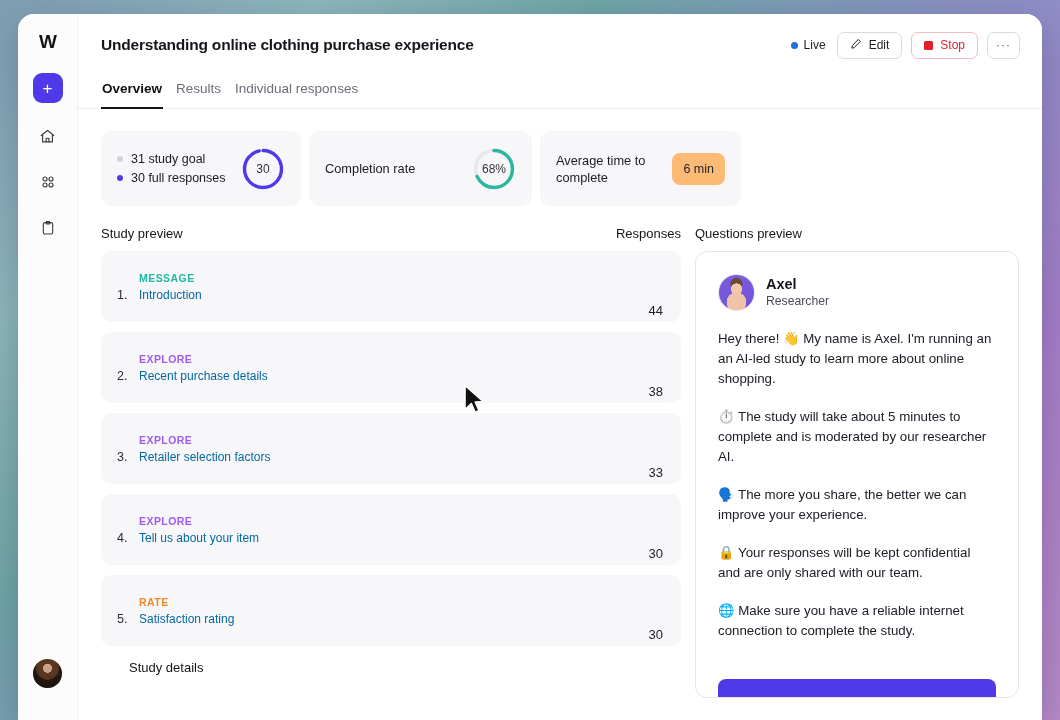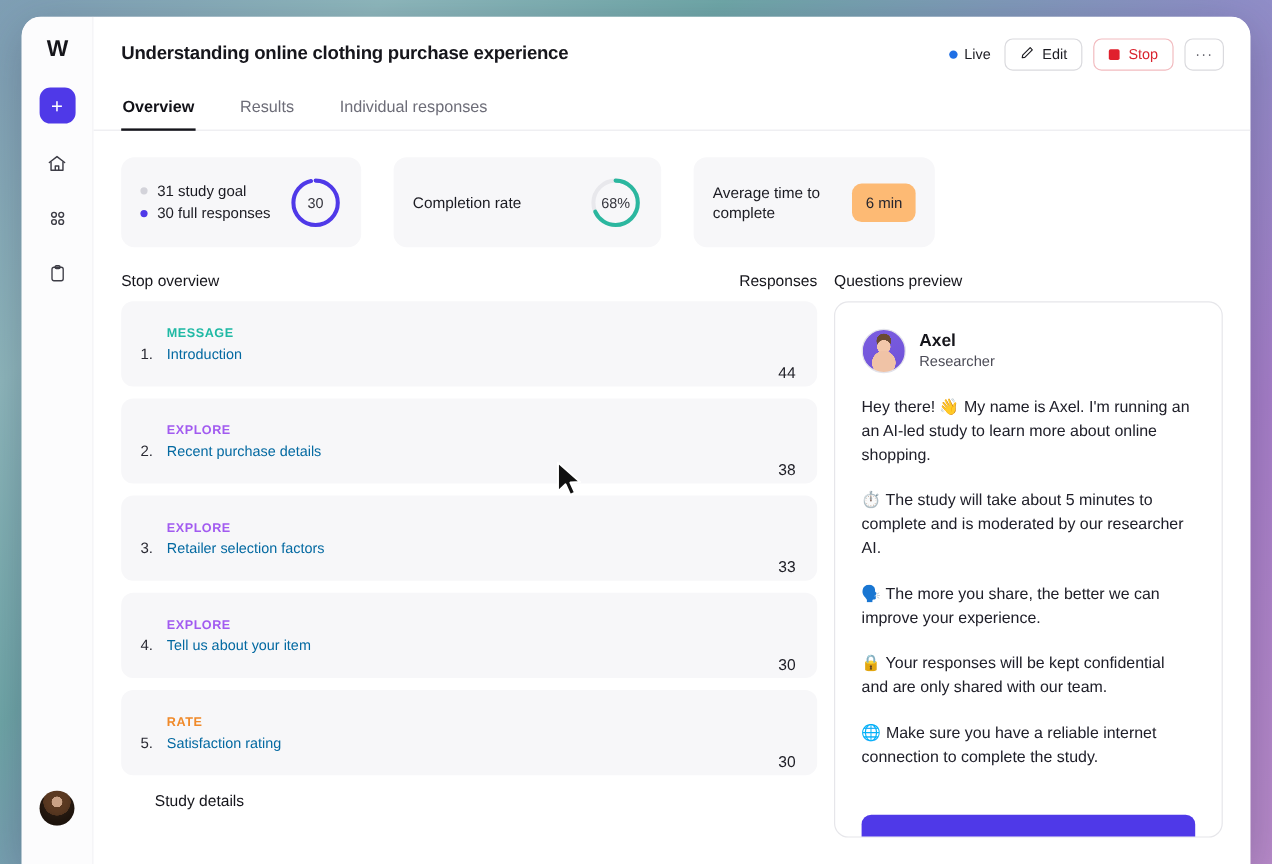--- a/index.html
+++ b/index.html
@@ -82,34 +82,34 @@
     border: 1px solid #dadade; border-radius: 7px;
     background: #fff; font-size: 12px; color: #1c1c22;
     cursor: pointer; font-family: inherit;
   }
   .btn.danger { border-color: #f2bcc0; color: #d9232e; }
   .btn.icon-only { padding: 0 8px; color: #55555e; letter-spacing: 1px; }
   .stop-square { width: 9px; height: 9px; background: #e0202d; border-radius: 1.5px; }
 
   
   #tabs {
-    display: flex; gap: 36px; padding: 0 23px;
+    display: flex; gap: 12px; padding: 0 23px;
     border-bottom: 1px solid #ececef;
     margin: 0 0 0 0;
   }
   #tabs::after { content:""; }
   .tab {
     font-size: 13.5px; color: #6d6d78; padding: 5px 1px 11px;
     cursor: pointer; border-bottom: 2.5px solid transparent;
     margin-bottom: -1px;
   }
   .tab.active { color: #111117; font-weight: 700; border-bottom-color: #15151b; }
 
   
-  #stats { display: flex; gap: 27px; padding: 22px 23px 0; }
+  #stats { display: flex; gap: 8px; padding: 22px 23px 0; }
   .stat-card {
     background: #f7f7f9; border-radius: 11px;
     height: 75px; display: flex; align-items: center;
     padding: 0 16px; gap: 12px;
   }
   .stat-card.goal { width: 200px; }
   .stat-card.rate { width: 223px; }
   .stat-card.time { width: 201px; }
   .goal-lines { flex: 1; }
   .goal-line {
@@ -304,21 +304,21 @@
       <div class="stat-card time">
         <div class="stat-label">Average time to complete</div>
         <div class="time-chip">6 min</div>
       </div>
     </div>
 
     <div id="content">
 
       <div id="left-col">
         <div class="col-head">
-          <span>Stop overview</span>
+          <span>Study preview</span>
           <span class="right">Responses</span>
         </div>
 
         <div class="q-row">
           <div class="q-num">1.</div>
           <div class="q-body">
             <div class="q-kind message">MESSAGE</div>
             <div class="q-text">Introduction</div>
           </div>
           <div class="q-count">44</div>

